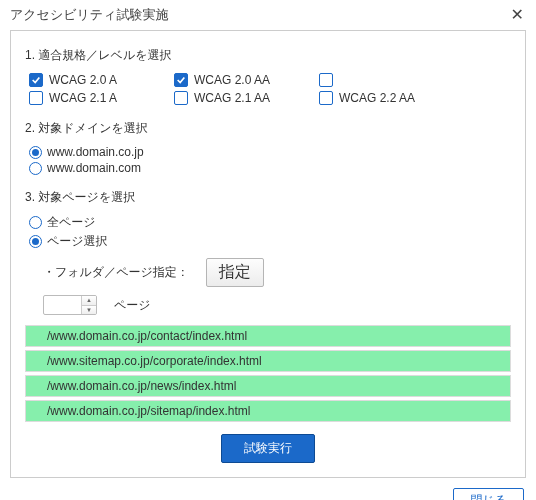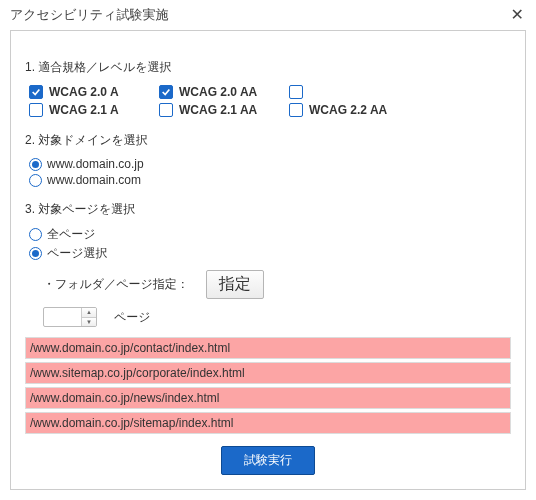--- a/index.html
+++ b/index.html
@@ -28,37 +28,36 @@
     cursor: pointer;
     line-height: 1;
     padding: 0 2px;
   }
   .panel {
     border: 1px solid #ccc;
     margin: 2px 10px 8px 10px;
     padding: 12px 14px 14px 14px;
   }
   .section-head {
-    margin: 16px 0 8px 0;
+    margin: 4px 0 8px 0;
     color: #333;
   }
   .section-head.gap-top { margin-top: 14px; }
   .cbx-grid {
     display: flex;
     flex-wrap: wrap;
     gap: 2px 0;
     margin-left: 4px;
   }
   .cbx-item {
     display: flex;
     align-items: center;
-    width: 130px;
+    width: 145px;
     gap: 6px;
     padding: 1px 0;
-    font-weight: bold;
   }
   .cbx {
     width: 14px; height: 14px;
     border: 1.5px solid #1b69c9;
     border-radius: 2px;
     display: inline-flex;
     align-items: center;
     justify-content: center;
     background: #fff;
     cursor: pointer;
@@ -116,23 +115,23 @@
     border-left:1px solid #ccc;
   }
   .spin .sp {
     flex:1; display:flex; align-items:center; justify-content:center;
     font-size:6px; color:#666; cursor:pointer;
     background:linear-gradient(#fff,#eee);
   }
   .spin .sp:first-child { border-bottom:1px solid #ccc; }
   .path-list { margin-top: 10px; }
   .path-item {
-    background: #fca5a5;
+    background: #86efac;
     border: 1px solid #dcdcdc;
-    padding: 3px 4px;
+    padding: 3px 21px;
     margin-bottom: 3px;
     color: #333;
     font-size: 12px;
   }
   .run-row {
     display:flex; justify-content:center; margin-top: 12px;
   }
   .run-btn {
     background: #1b69c9;
     color: #fff;

